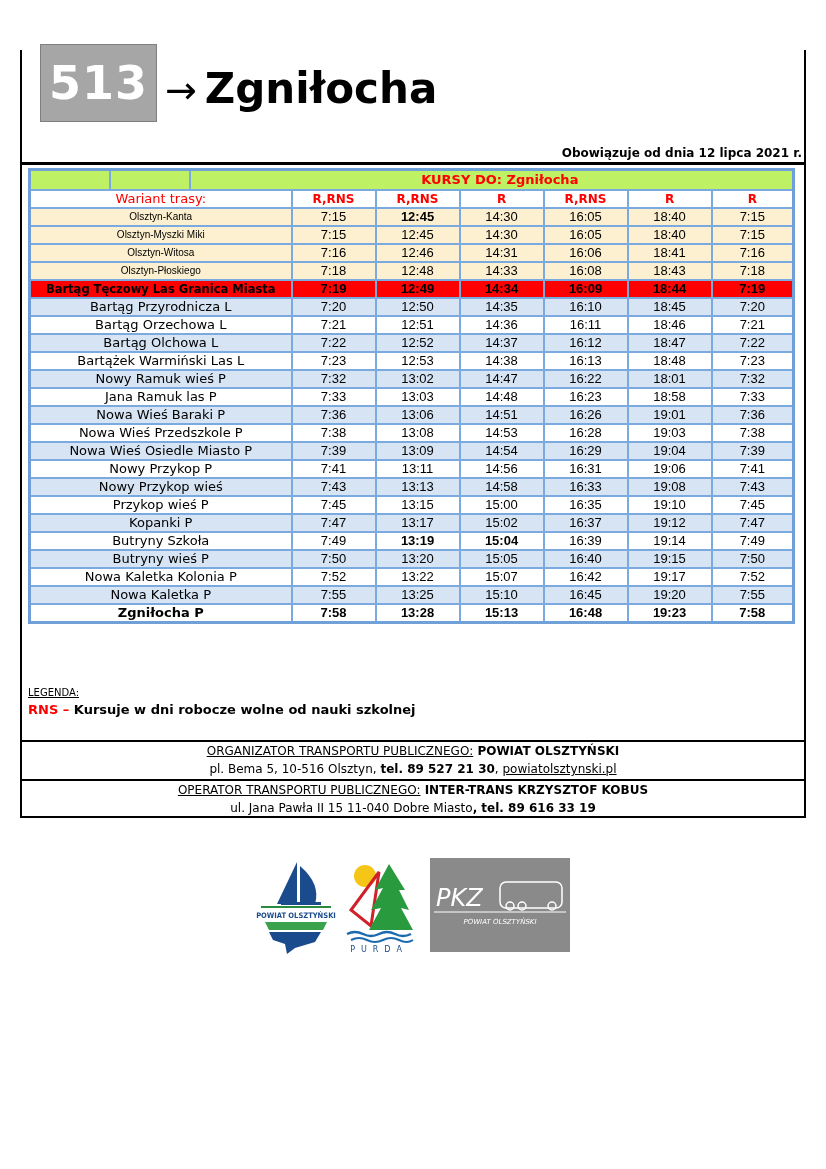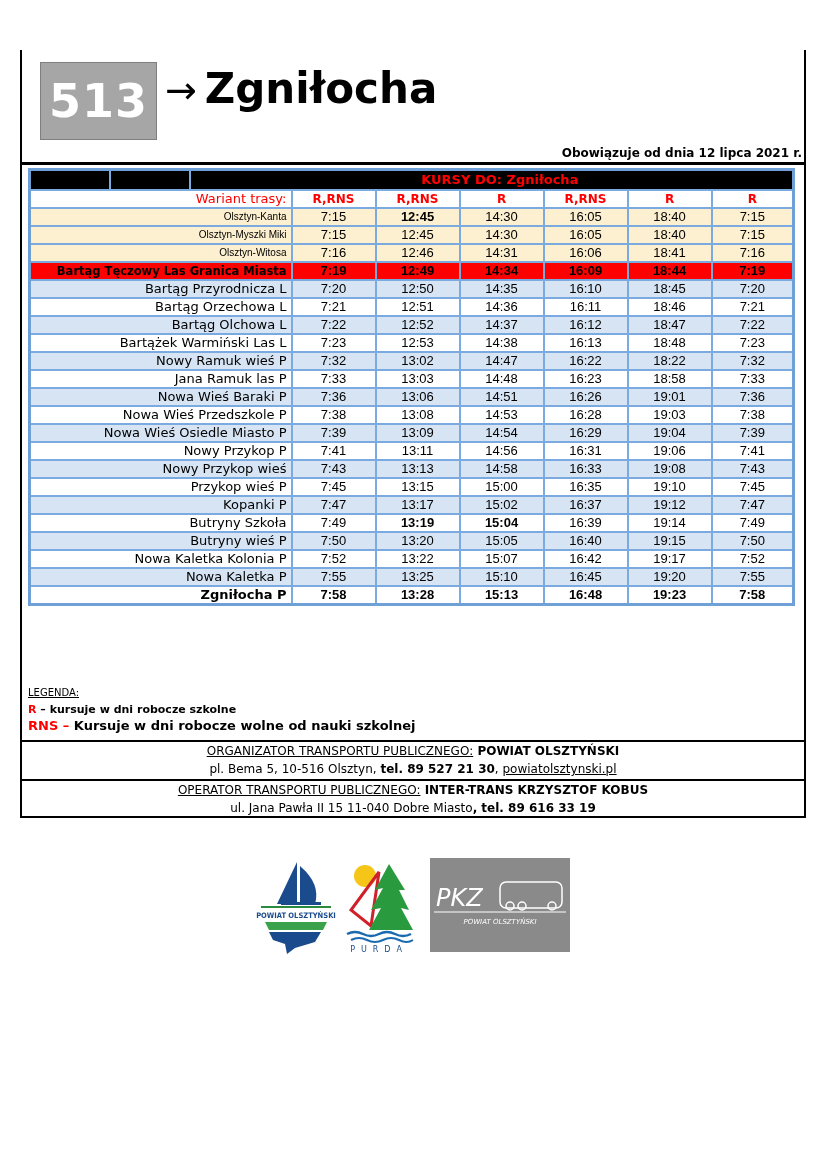--- a/index.html
+++ b/index.html
@@ -1,27 +1,27 @@
 <!DOCTYPE html>
 <html><head>
 <meta charset="utf-8">
 <style>
   html, body { margin:0; padding:0; background:#ffffff; }
   body { width:826px; height:1169px; position:relative; overflow:hidden; font-family:"DejaVu Sans", sans-serif; color:#000; }
   .frame-left { position:absolute; left:20px; top:50px; width:2px; height:768px; background:#000; }
   .frame-right { position:absolute; left:804px; top:50px; width:2px; height:768px; background:#000; }
-  .route-box { position:absolute; left:40px; top:62px; width:117px; height:78px; background:#a6a6a6; border:1px solid #7f7f7f; box-sizing:border-box; color:#fff; font-family:"DejaVu Sans", sans-serif; font-weight:bold; font-size:46px; display:flex; align-items:center; justify-content:center; letter-spacing:1px; }
+  .route-box { position:absolute; left:40px; top:44px; width:117px; height:78px; background:#a6a6a6; border:1px solid #7f7f7f; box-sizing:border-box; color:#fff; font-family:"DejaVu Sans", sans-serif; font-weight:bold; font-size:46px; display:flex; align-items:center; justify-content:center; letter-spacing:1px; }
   .title { position:absolute; left:165px; top:56px; font-family:"DejaVu Sans", sans-serif; font-weight:bold; font-size:42px; line-height:66px; white-space:nowrap; }
   .title .arrow { font-weight:normal; font-size:38px; margin-right:8px; }
   .valid-from { position:absolute; right:24px; top:146px; font-size:12px; font-weight:bold; white-space:nowrap; }
   .hr-top { position:absolute; left:20px; top:162px; width:786px; height:3px; background:#000; }
   table.tt { position:absolute; left:28px; top:168px; width:764px; border-collapse:collapse; border:3px solid #6fa0d8; font-family:"Liberation Sans", sans-serif; table-layout:fixed; }
   table.tt td { border:2px solid #7aaae0; height:16px; padding:0 4px; font-size:13px; line-height:16px; text-align:center; white-space:nowrap; overflow:hidden; }
-  table.tt td.stop { text-align:right; font-family:"DejaVu Sans", sans-serif; font-size:13px; }
-  table.tt tr.hdr1 td { background:#000000; height:18px;padding-left:21px; }
+  table.tt td.stop { text-align:center; font-family:"DejaVu Sans", sans-serif; font-size:13px; }
+  table.tt tr.hdr1 td { background:#bef264; height:18px;padding-left:21px; }
   table.tt tr.hdr1 td.kursy { color:#ff0000; font-weight:bold; font-family:"DejaVu Sans", sans-serif; font-size:13px; }
   table.tt tr.hdr2 td { background:#fff; color:#ff0000; font-weight:bold; font-family:"DejaVu Sans", sans-serif; font-size:12px; }
   table.tt tr.hdr2 td.stop { font-weight:normal; font-size:13px; }
   table.tt tr.cream td { background:#fdf0d0; }
   table.tt tr.cream td.stop { font-family:"Liberation Sans", sans-serif; font-size:10px; }
   table.tt tr.red td { background:#ff0000; font-weight:bold; }
   table.tt tr.red td.stop { font-family:"DejaVu Sans", sans-serif; font-size:11.5px; }
   table.tt tr.blue td { background:#d6e4f4; }
   table.tt tr.white td { background:#ffffff; }
   table.tt tr.last td { font-weight:bold; }
@@ -98,20 +98,29 @@
       </tr>
       <tr class="cream">
         <td colspan="3" class="stop">Olsztyn-Witosa</td>
         <td>7:16</td>
         <td>12:46</td>
         <td>14:31</td>
         <td>16:06</td>
         <td>18:41</td>
         <td>7:16</td>
       </tr>
+      <tr class="cream">
+        <td colspan="3" class="stop">Olsztyn-Płoskiego</td>
+        <td>7:18</td>
+        <td>12:48</td>
+        <td>14:33</td>
+        <td>16:08</td>
+        <td>18:43</td>
+        <td>7:18</td>
+      </tr>
       <tr class="red">
         <td colspan="3" class="stop">Bartąg Tęczowy Las Granica Miasta</td>
         <td class="b">7:19</td>
         <td class="b">12:49</td>
         <td class="b">14:34</td>
         <td class="b">16:09</td>
         <td class="b">18:44</td>
         <td class="b">7:19</td>
       </tr>
       <tr class="blue">
@@ -149,21 +158,21 @@
         <td>16:13</td>
         <td>18:48</td>
         <td>7:23</td>
       </tr>
       <tr class="blue">
         <td colspan="3" class="stop">Nowy Ramuk wieś P</td>
         <td>7:32</td>
         <td>13:02</td>
         <td>14:47</td>
         <td>16:22</td>
-        <td>18:22</td>
+        <td>18:01</td>
         <td>7:32</td>
       </tr>
       <tr class="white">
         <td colspan="3" class="stop">Jana Ramuk las P</td>
         <td>7:33</td>
         <td>13:03</td>
         <td>14:48</td>
         <td>16:23</td>
         <td>18:58</td>
         <td>7:33</td>
@@ -274,21 +283,20 @@
         <td class="b">15:13</td>
         <td class="b">16:48</td>
         <td class="b">19:23</td>
         <td class="b">7:58</td>
       </tr>
     </tbody>
 </table>
 
 <div class="legend">
   <div class="legend-title">LEGENDA:</div>
-  <div class="legend-line1"><span class="red-t">R</span><span> – kursuje w dni robocze szkolne</span></div>
   <div class="legend-line2"><span class="red-t">RNS –</span><span> Kursuje w dni robocze wolne od nauki szkolnej</span></div>
 </div>
 
 <div class="hr" style="top:740px"></div>
 <div class="info-block" style="top:742px">
   <div><span class="u">ORGANIZATOR TRANSPORTU PUBLICZNEGO:</span><span class="bold"> POWIAT OLSZTYŃSKI</span></div>
   <div><span>pl. Bema 5, 10-516 Olsztyn, </span><span class="bold">tel. 89 527 21 30</span><span>, </span><span class="u">powiatolsztynski.pl</span></div>
 </div>
 <div class="hr" style="top:779px"></div>
 <div class="info-block" style="top:781px">

